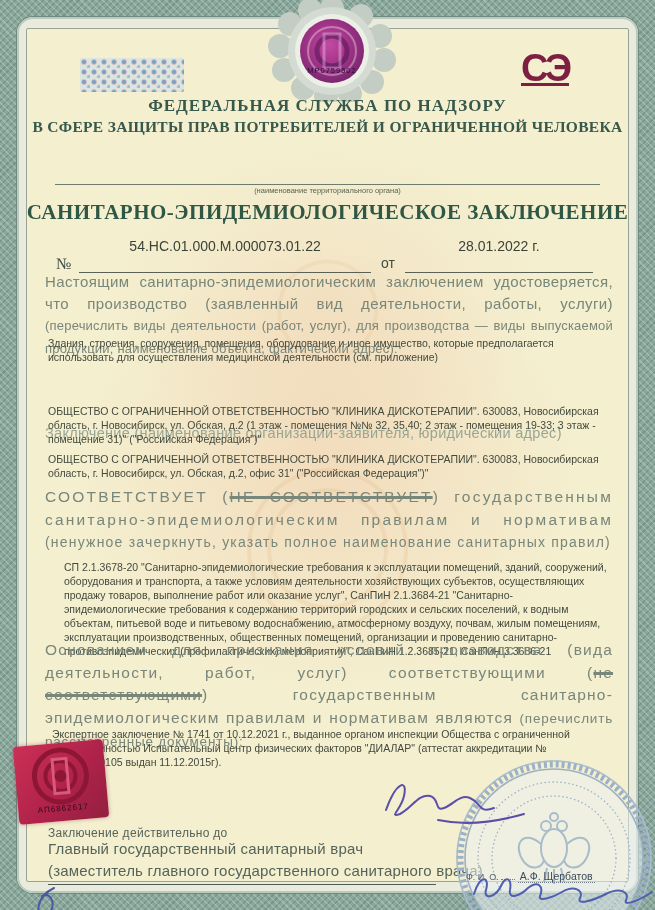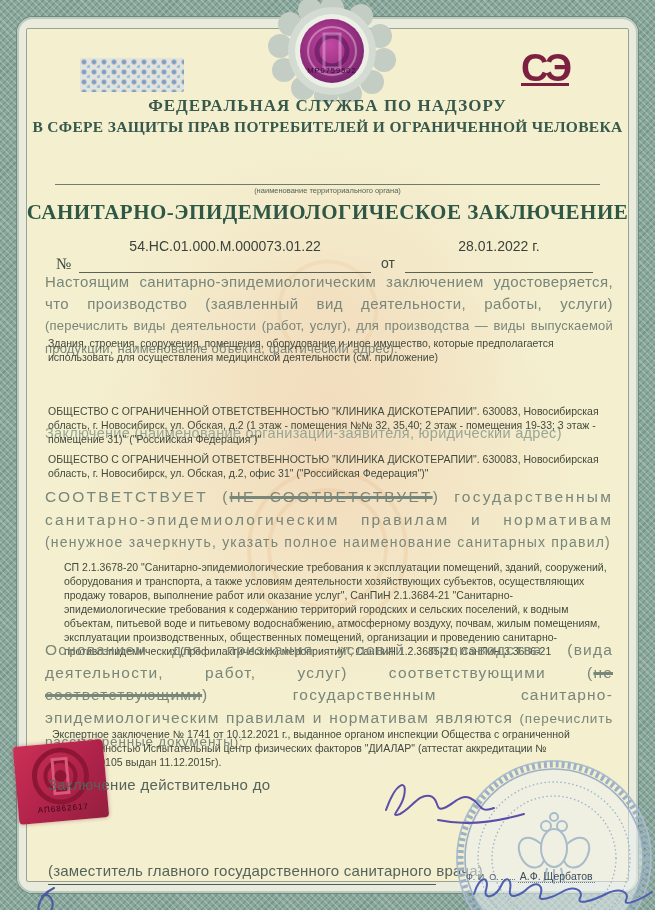--- a/index.html
+++ b/index.html
@@ -68,21 +68,21 @@
   .org2 { top:452px; left:48px; right:40px; }
 
   .p-conf { top:486px; left:45px; right:42px; font-size:15.5px; line-height:22.5px; letter-spacing:2.2px; }
   .p-conf .note-sm { font-size:14px; letter-spacing:1.2px; }
   .rules { top:560px; left:48px; right:44px;margin-left:16px; }
   .p-basis { top:639px; left:45px; right:42px; font-size:15.5px; line-height:22.5px; letter-spacing:1.2px; }
   .p-basis .note-sm { font-size:13.5px; letter-spacing:.8px; }
   .docs { top:727px; left:52px; right:60px; }
   .struck { text-decoration:line-through; text-decoration-thickness:2.5px; }
 
-  .valid { top:776px; left:48px; font-size:15px; color:#55645a; letter-spacing:.3px; }
+  .valid { top:826px; left:48px; font-size:12px; color:#55645a; letter-spacing:.3px; }
   .chief { top:840px; left:48px; font-size:15px; color:#55645a; letter-spacing:.2px; }
   .deputy { top:862px; left:48px; font-size:15px; color:#55645a; letter-spacing:.2px; }
   .deputy-line { top:884px; left:48px; width:388px; border-top:1.4px solid #4e5c52; }
   .blank-no { top:885px; font:bold 17px "Liberation Serif", serif; color:#c0392b; letter-spacing:2.5px; }
 
   .se-logo { left:510px; top:46px; width:70px; height:46px; font:bold 38px "Liberation Sans", sans-serif;
              color:#7c1f41; letter-spacing:-3px; text-align:center; line-height:44px;text-decoration:underline; }
 
   .holo-top { left:266px; top:0px; width:132px; height:102px; }
   .red-stamp {
@@ -179,20 +179,21 @@
     <svg viewBox="0 0 90 78" width="90" height="78">
       <circle cx="45" cy="33" r="26" fill="none" stroke="#8e1635" stroke-width="5"></circle>
       <circle cx="45" cy="33" r="15" fill="none" stroke="#8e1635" stroke-width="4"></circle>
       <rect x="38" y="16" width="14" height="34" fill="none" stroke="#d85a78" stroke-width="3"></rect>
       <circle cx="45" cy="33" r="6" fill="#8e1635"></circle>
       <text x="45" y="68" text-anchor="middle" font-size="8" fill="#2e0d18" letter-spacing="1">АП6862617</text>
     </svg>
   </div>
 
   <div class="abs valid">Заключение действительно до</div>
+  <div class="abs chief">Главный государственный санитарный врач</div>
   <div class="abs deputy">(заместитель главного государственного санитарного врача)</div>
   <div class="abs deputy-line"></div>
 
   <svg class="abs seal" viewBox="0 0 205 205">
     <circle cx="102" cy="102" r="94" fill="none" stroke="#9db1c6" stroke-width="7" stroke-dasharray="3 3"></circle>
     <circle cx="102" cy="102" r="97" fill="none" stroke="#a9bccd" stroke-width="1.6"></circle>
     <circle cx="102" cy="102" r="89" fill="rgba(235,240,243,.55)" stroke="#9db1c6" stroke-width="1.6"></circle>
     <circle cx="102" cy="102" r="76" fill="none" stroke="#9db1c6" stroke-width="1.3" stroke-dasharray="1.5 2.5"></circle>
     <circle cx="102" cy="102" r="62" fill="none" stroke="#9db1c6" stroke-width="1.3" stroke-dasharray="1.5 2.5"></circle>
     <g stroke="#9db3c6" stroke-width="2" fill="none" opacity=".85">

